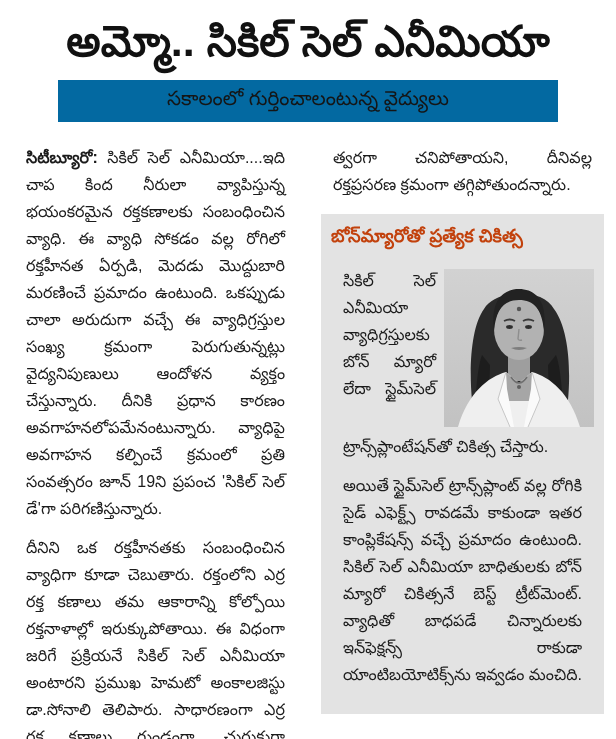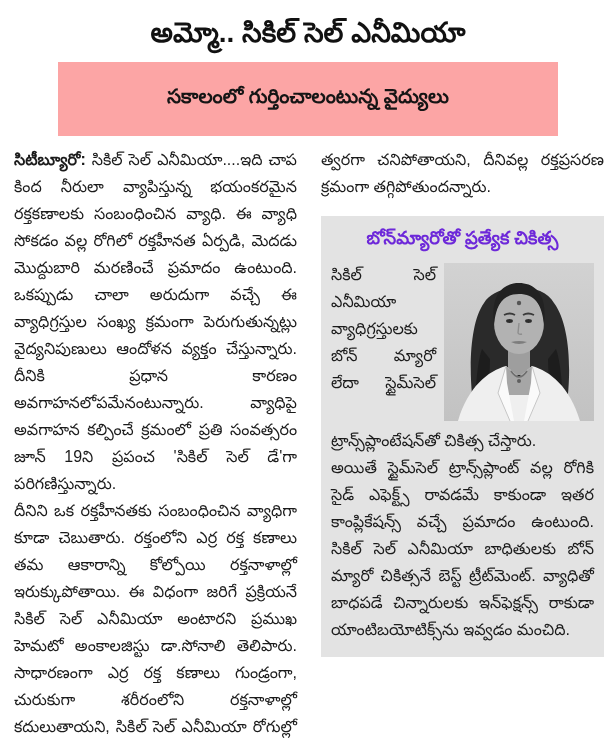--- a/index.html
+++ b/index.html
@@ -13,73 +13,72 @@
     color: #1b1b1b;
     -webkit-font-smoothing: antialiased;
   }
   .page {
     width: 616px;
     min-height: 739px;
     background: #ffffff;
     overflow: hidden;
   }
   .headline {
-    font-size: 28px;
+    font-size: 43px;
     font-weight: bold;
     color: #111111;
     text-align: center;
     margin: 16px 8px 12px 8px;
     line-height: 1.2;
   }
   .subhead-bar {
     margin: 0 58px;
-    background: #fca5a5;
+    background: #0369a1;
     text-align: center;
-    padding: 23px 4px;
+    padding: 7px 4px;
     font-size: 20px;
-    font-weight: bold;
+    font-weight: normal;
     color: #151515;
   }
   .columns {
     display: flex;
     gap: 24px;
     padding: 10px 12px 0 14px;
   }
   .col {
     flex: 1;
     min-width: 0;
   }
   .body-text {
     font-size: 16px;
     line-height: 27px;
     text-align: justify;
-    margin: 0;
+    margin: 12px;
     color: #1b1b1b;
   }
   .dateline {
     font-weight: bold;
   }
   .col-subhead {
     font-size: 17px;
     font-weight: bold;
     margin: 1px 0;
     line-height: 27px;
     color: #111111;
   }
   .infobox {
     background: #e3e3e3;
     margin-top: 16px;
     padding: 8px 10px 14px 10px;
   }
   .infobox-heading {
-    text-align: center;
     font-size: 18px;
     font-weight: bold;
-    margin: 4px 0 8px 0;
-    color: #6d28d9;
+    margin: 4px 0 16px 0;
+    color: #c2410c;
   }
   .photo {
     float: right;
     width: 150px;
     height: 158px;
     margin: 2px 0 6px 8px;
     background: #cccccc;
   }
   .photo svg { display: block; }
 </style>

